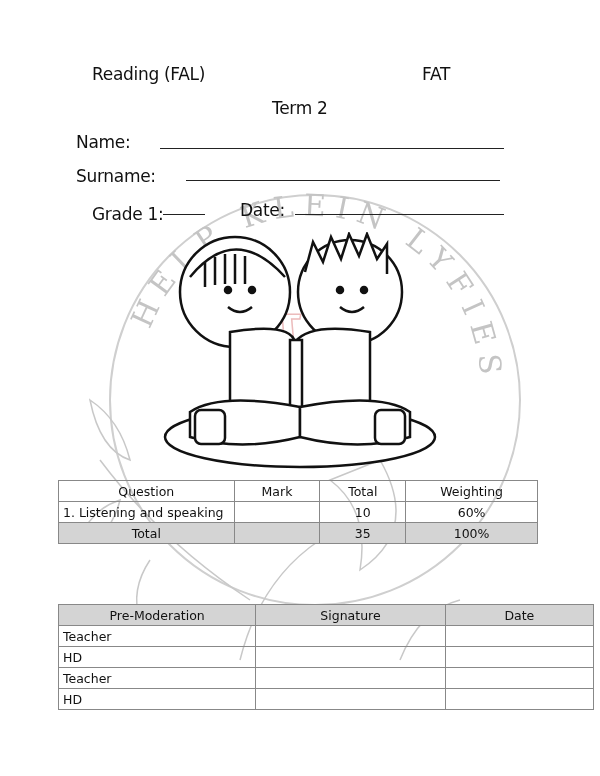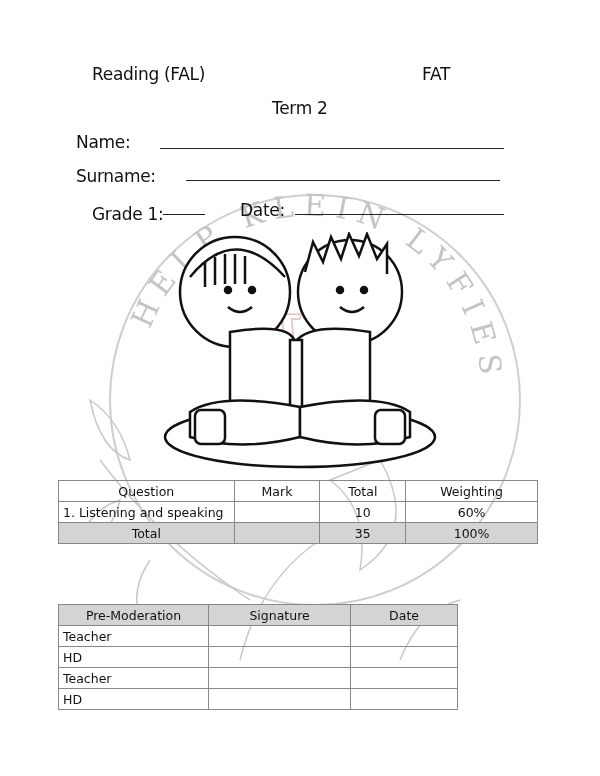--- a/index.html
+++ b/index.html
@@ -102,21 +102,21 @@
   </tr>
   <tr class="g">
     <td class="c">Total</td>
     <td></td>
     <td class="c">35</td>
     <td class="c">100%</td>
   </tr>
 </tbody>
   </table>
 
-<table style="left:58px;top:604px;width:400px;">
+<table style="left:58px;top:604px;width:536px;">
   <colgroup>
       <col style="width:177px">
       <col style="width:170px">
       <col style="width:133px">
     </colgroup>
   <tbody>
       <tr class="g">
     <td class="c">Pre-Moderation</td>
     <td class="c">Signature</td>
     <td class="c">Date</td>

